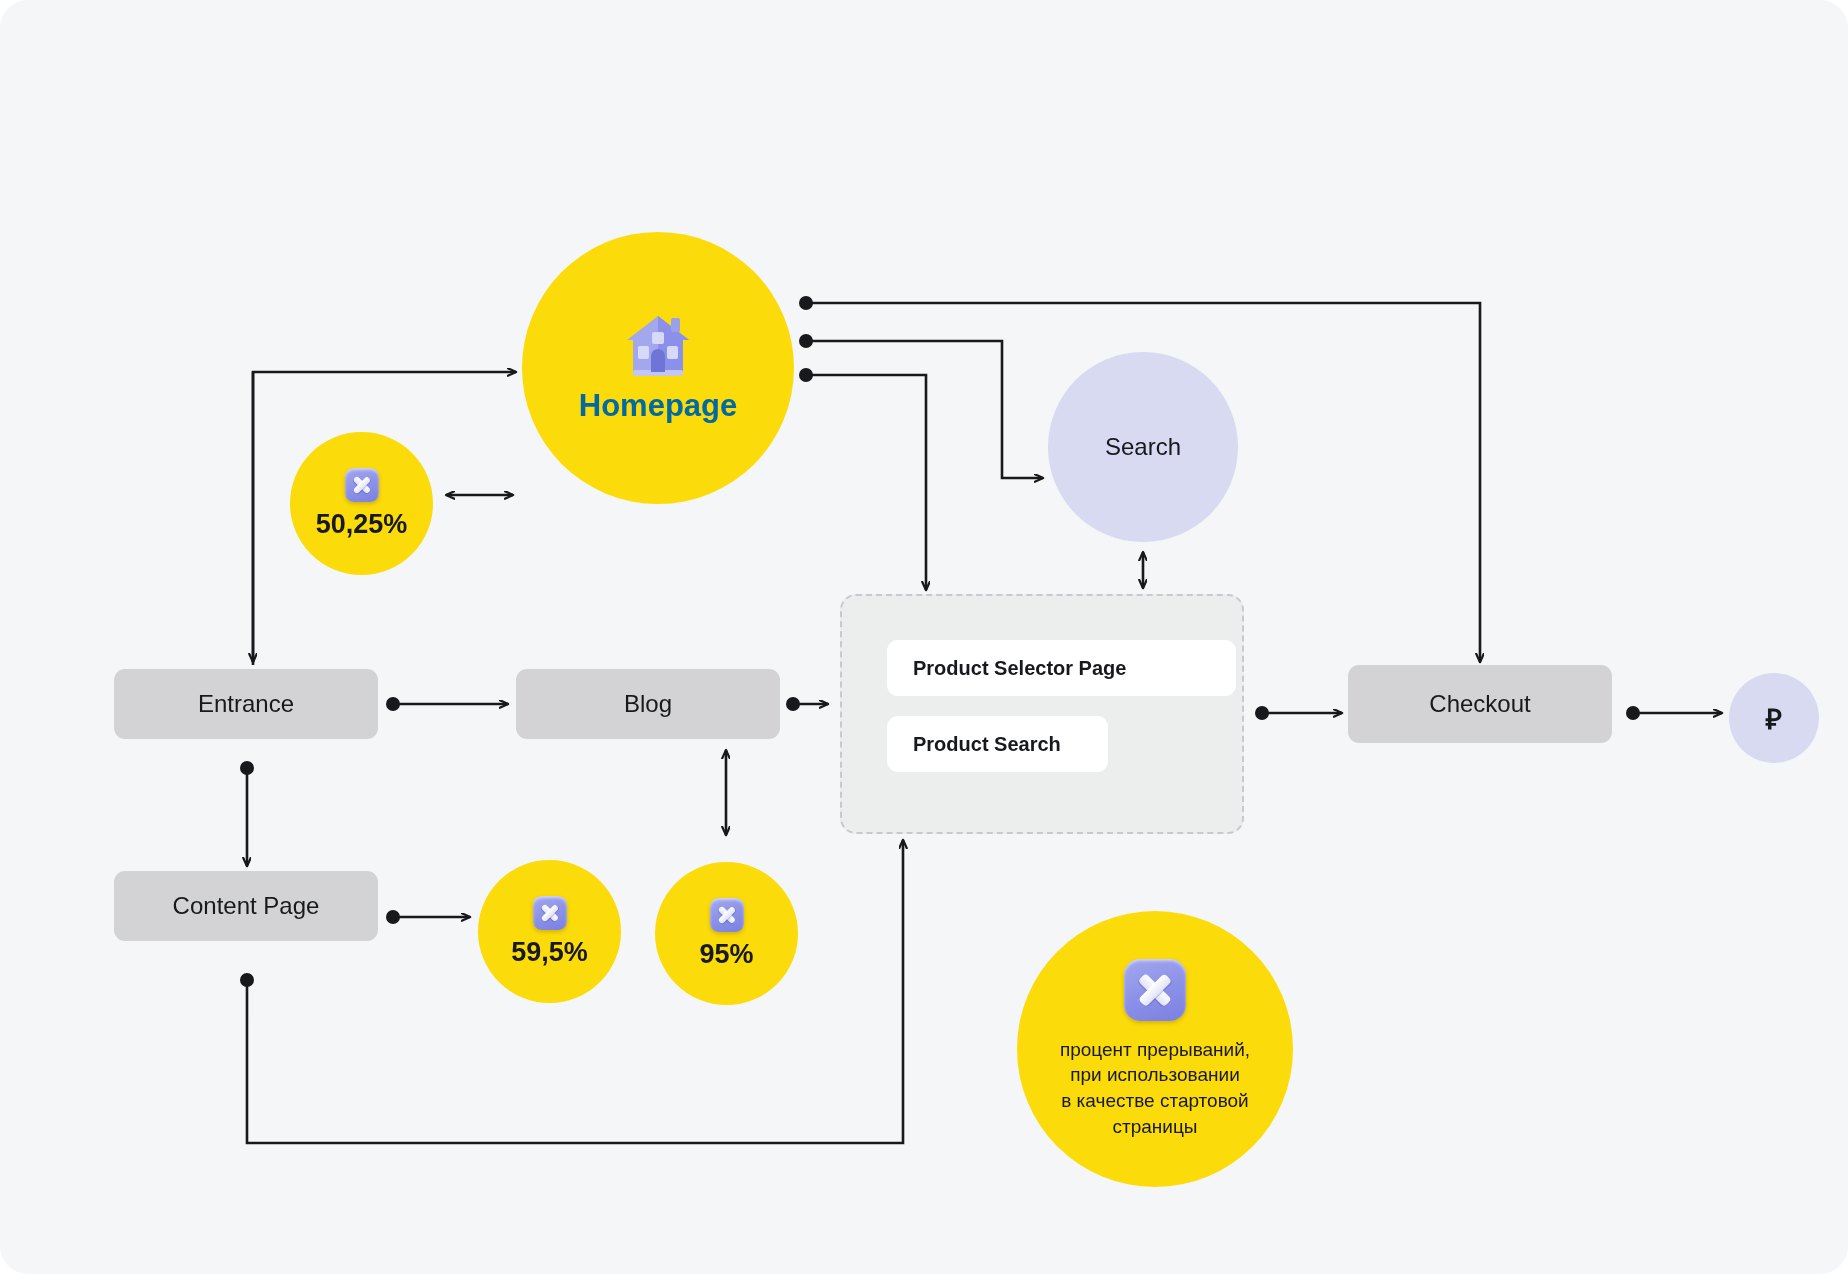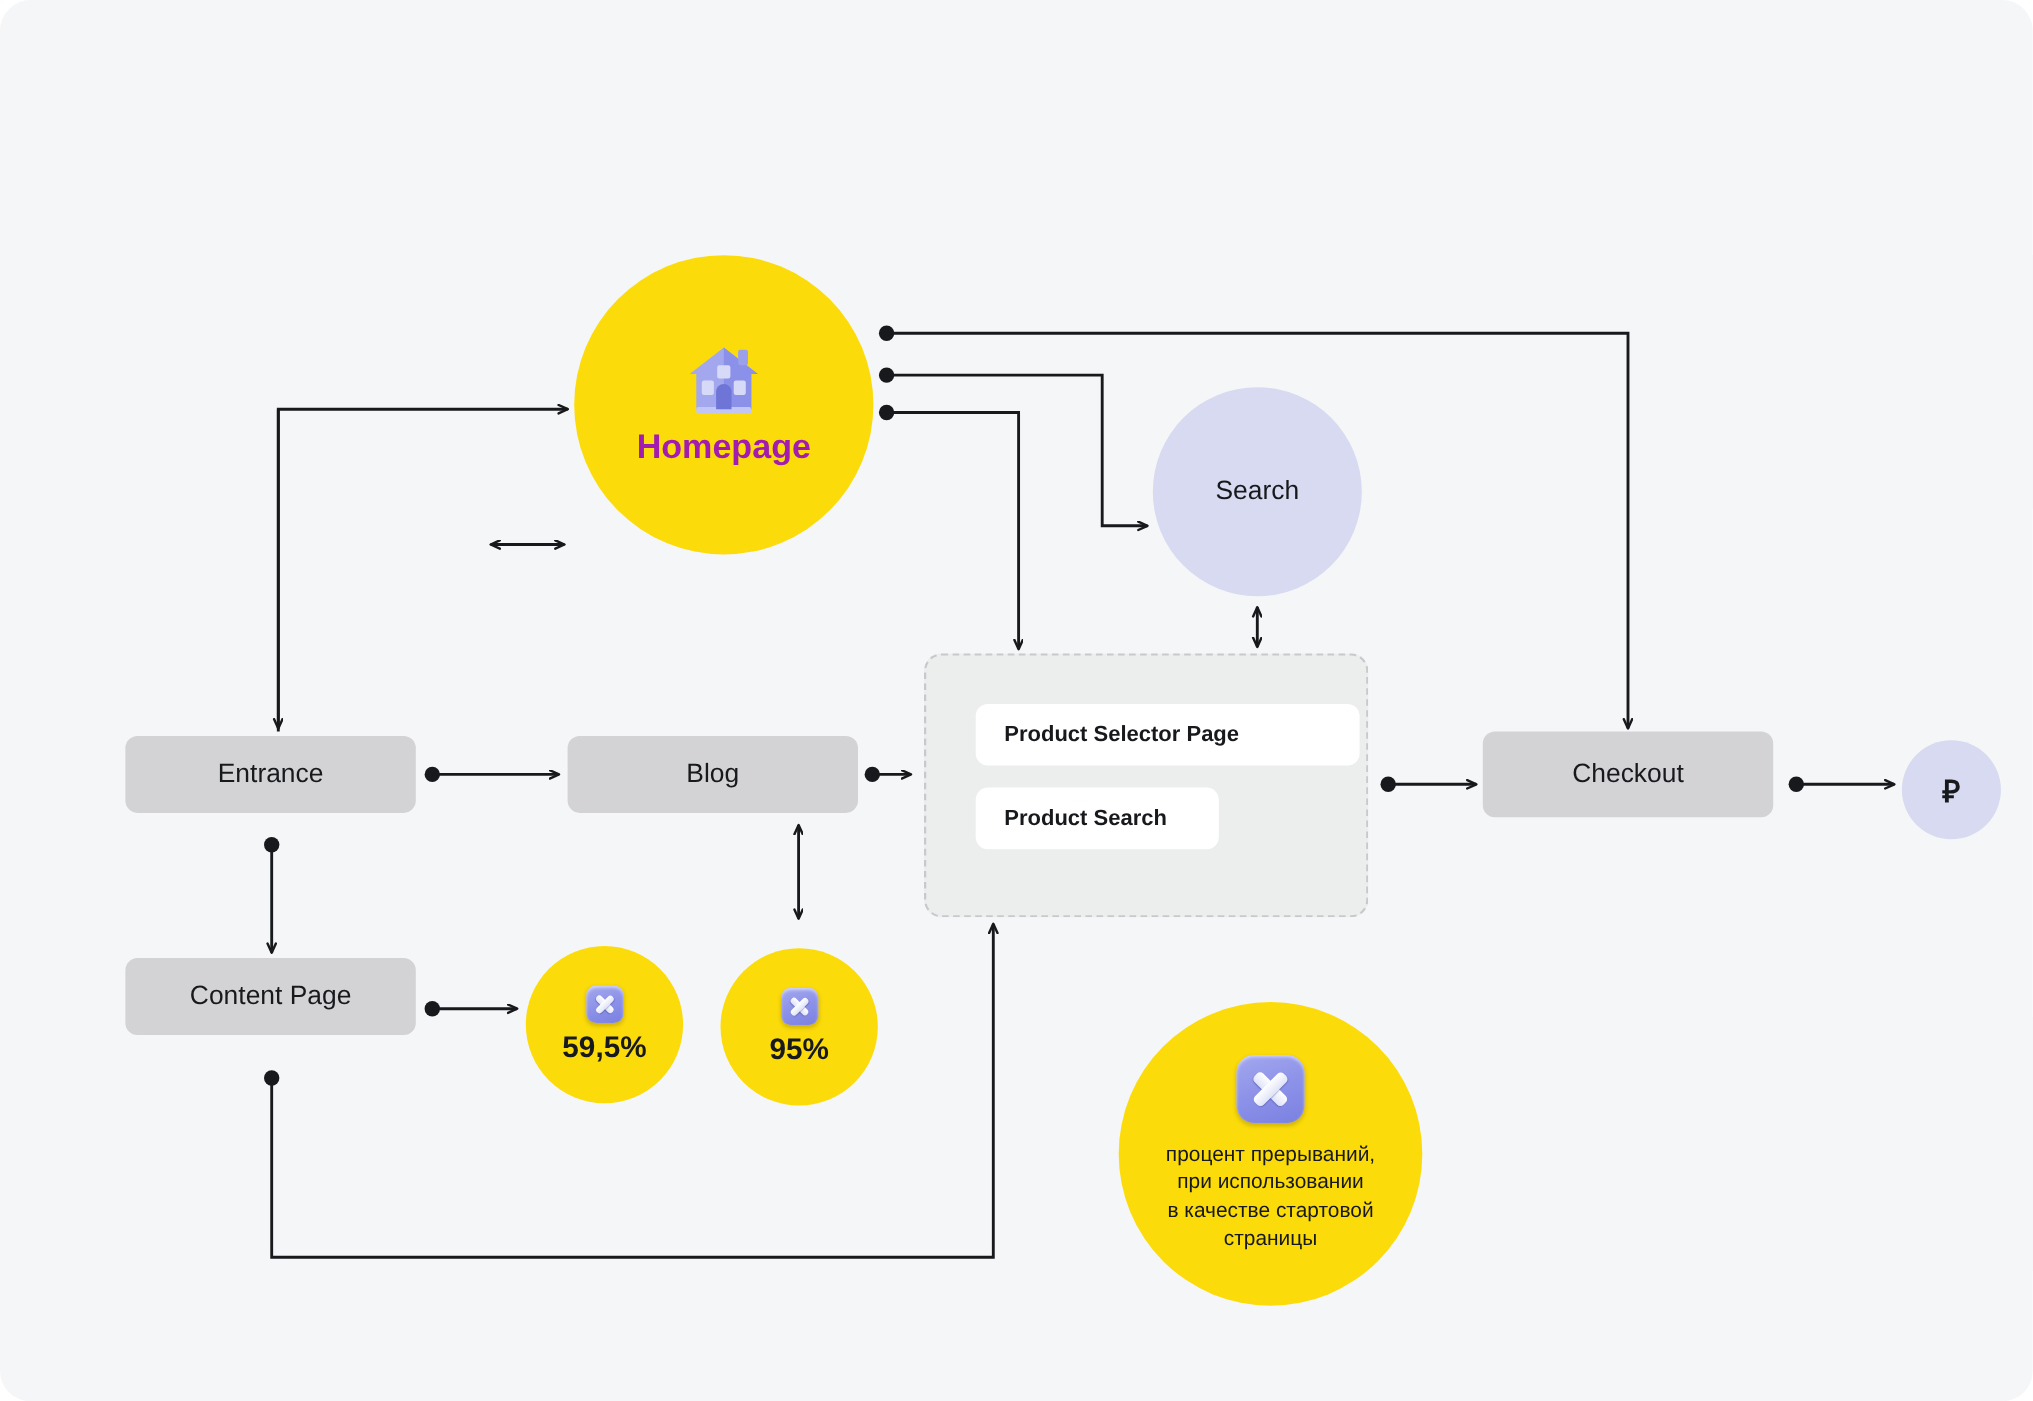--- a/index.html
+++ b/index.html
@@ -43,21 +43,21 @@
     text-align: center;
   }
   .circle-yellow { background: #fcdb0b; }
   .circle-lav    { background: #d7daf0; }
 
   #node-homepage {
     left: 522px; top: 232px;
     width: 272px; height: 272px;
   }
   #node-homepage .node-label {
-    font-size: 31px; font-weight: 700; color: #a21caf;
+    font-size: 31px; font-weight: 700; color: #0369a1;
     margin-top: 10px;
   }
   .house-icon { width: 74px; height: 66px; display: block; }
 
   #node-search {
     left: 1048px; top: 352px;
     width: 190px; height: 190px;
   }
   #node-search .node-label { font-size: 24px; font-weight: 500; color: #17191c; }
 
@@ -247,20 +247,24 @@
 
   <div class="node" id="group-product">
     <div class="card" id="card-selector">
       <span>Product Selector Page</span>
     </div>
     <div class="card" id="card-detail">
       <span>Product Search</span>
     </div>
   </div>
 
+  <div class="node badge" id="badge-homepage">
+    <span class="x-icon x-sm"></span>
+    <span class="badge-value">50,25%</span>
+  </div>
 
   <div class="node badge" id="badge-blog">
     <span class="x-icon x-sm"></span>
     <span class="badge-value">59,5%</span>
   </div>
 
   <div class="node badge" id="badge-product">
     <span class="x-icon x-sm"></span>
     <span class="badge-value">95%</span>
   </div>

